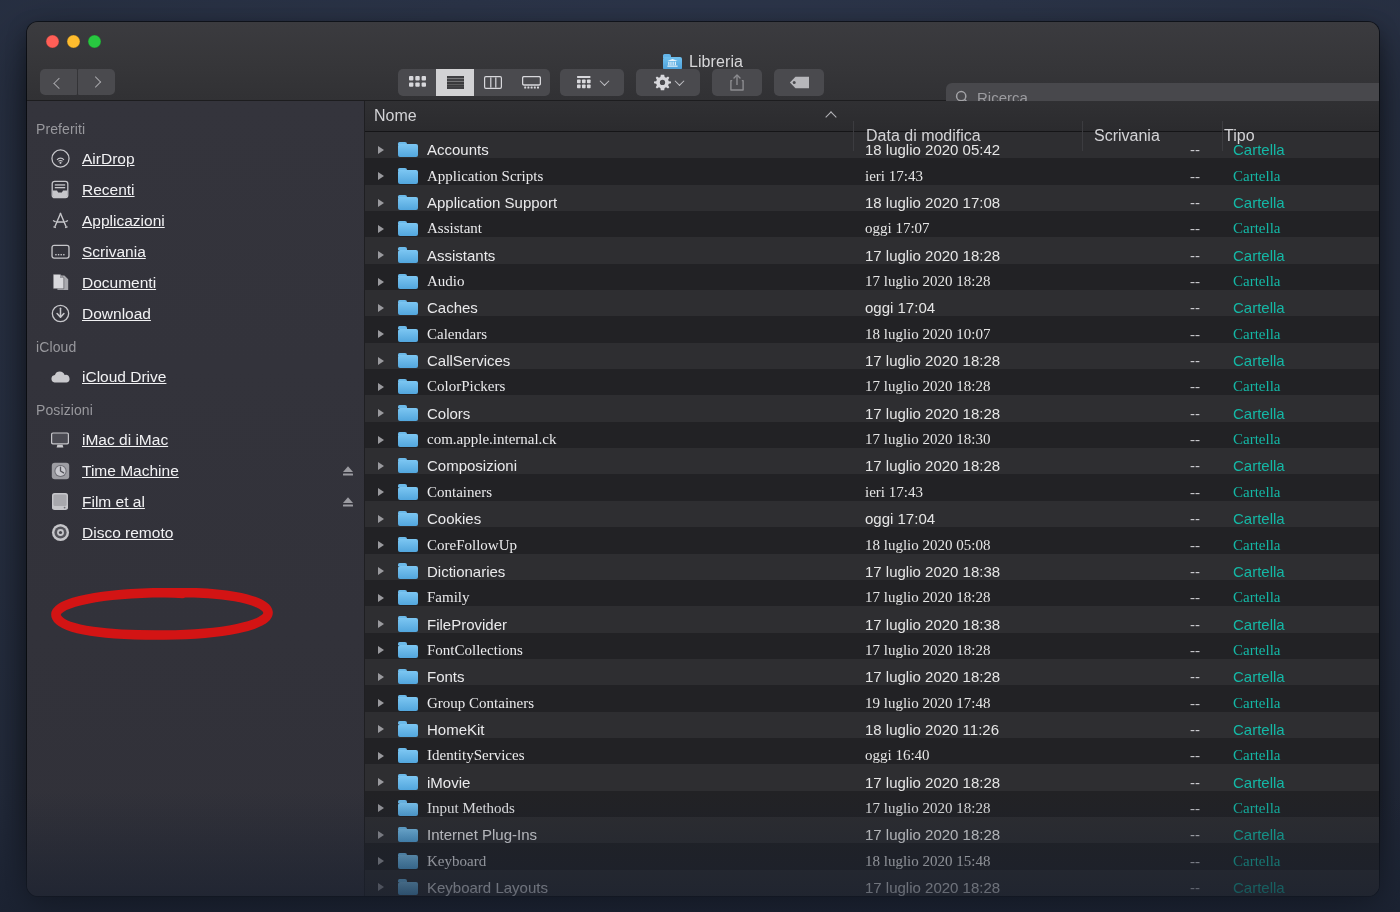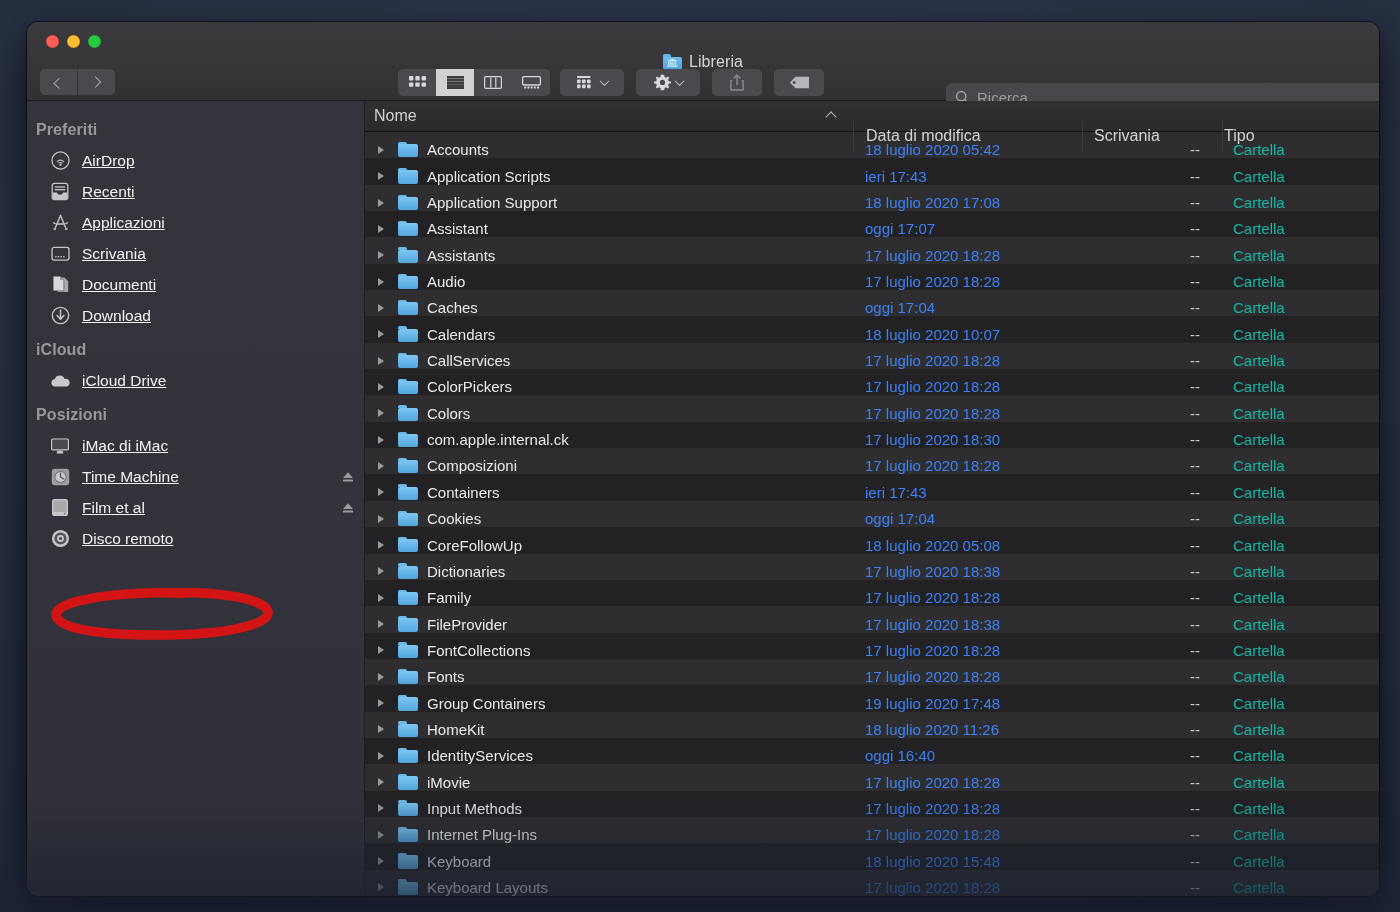--- a/index.html
+++ b/index.html
@@ -221,23 +221,23 @@
     flex: 0 0 338px;
     background: #323239;
     background: linear-gradient(180deg, #34343c 0%, #313139 100%);
     border-right: 1px solid #1f1f22;
     padding-top: 10px;
     box-sizing: border-box;
     position: relative;
     overflow: hidden;
   }
   .sb-header {
-    font-size: 16px;
+    font-size: 14px;
     color: #98989d;
-    font-weight: bold;
+    font-weight: normal;
     padding: 10px 0 6px 9px;
     letter-spacing: .1px;
   }
   .sb-item {
     height: 31px;
     display: flex;
     align-items: center;
     padding-left: 22px;
     padding-right: 10px;
     gap: 11px;
@@ -311,21 +311,21 @@
   }
   .row {
     height: 26.35px;
     display: flex;
     align-items: flex-end;
     font-size: 15px;
     color: #eaeaec;
     box-sizing: border-box;
   }
   .row.odd  { background: #2e2e31; }
-  .row.even { background: #222225; }
+  .row.even { background: #222225; font-family: Liberation Serif, serif; }
 
   .cell-name {
     width: 488px;
     display: flex;
     align-items: center;
     padding-left: 8px;
     box-sizing: border-box;
     gap: 0;
     min-width: 0;
   }
@@ -357,21 +357,21 @@
     width: 20px; height: 13.2px;
     background: linear-gradient(180deg, #7cc6f2 0%, #52a6dd 100%);
     border-radius: 2px;
   }
   .fname { white-space: nowrap; overflow: hidden; text-overflow: ellipsis; }
 
   .cell-date {
     width: 229px;
     padding-left: 12px;
     box-sizing: border-box;
-    color: #3b82f6;
+    color: #e5e5e5;
     white-space: nowrap;
   }
   .cell-size {
     width: 140px;
     padding-right: 22px;
     box-sizing: border-box;
     text-align: right;
     color: #c9c9cd;
   }
   .cell-type {

